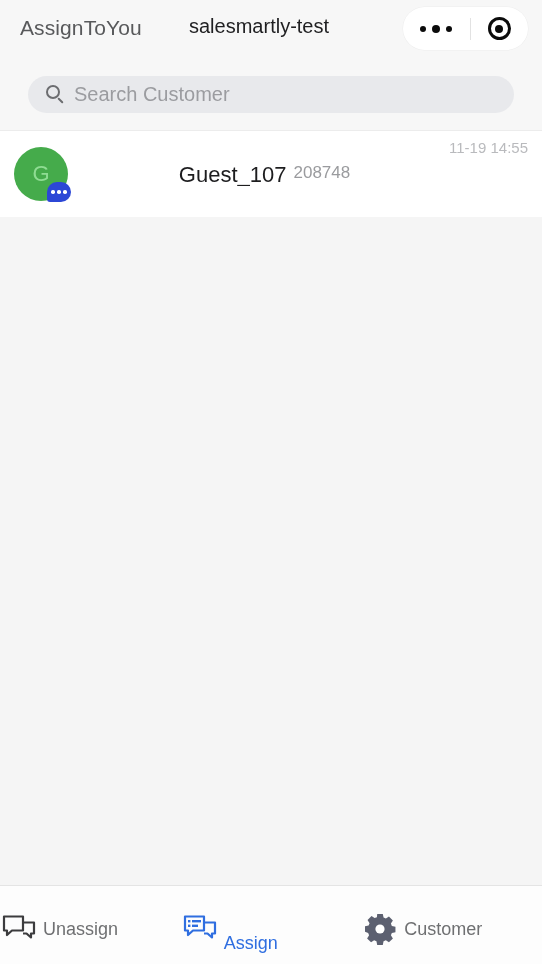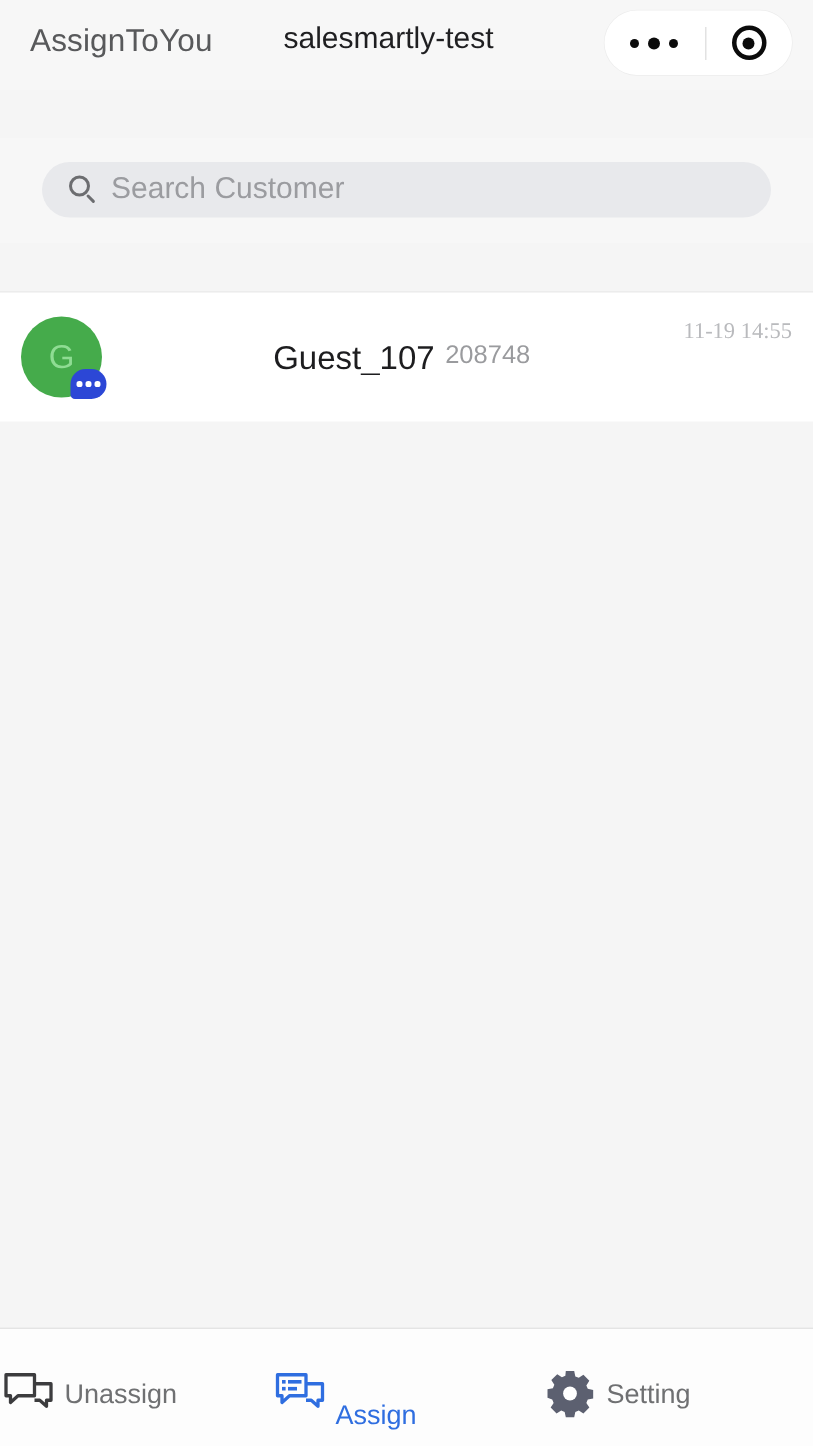--- a/index.html
+++ b/index.html
@@ -14,21 +14,20 @@
     background: #f5f5f5;
     -webkit-font-smoothing: antialiased;
   }
   .phone {
     position: relative;
     width: 542px;
     height: 964px;
     background: #f5f5f5;
     display: flex;
     flex-direction: column;
-    gap: 32px;
   }
 
   
   .header {
     position: relative;
     height: 60px;
     flex: 0 0 60px;
     background: #f7f7f7;
   }
   .header-app-name {
@@ -237,25 +236,24 @@
     font-size: 17px;
     color: #9a9b9e;
     line-height: 1;
     white-space: nowrap;
     overflow: hidden;
     text-overflow: ellipsis;
   }
   .conv-time {
     flex: 0 0 auto;
     align-self: flex-start;
-    margin-top: 18px;
+    margin-top: 8px;
     font-size: 15px;
     color: #b9babd;
     white-space: nowrap;
-    font-family: Liberation Serif, serif;
   }
 
   
   .tabbar {
     flex: 0 0 78px;
     background: #fdfdfd;
     border-top: 1px solid #e4e4e4;
     display: flex;
     align-items: flex-start;
   }
@@ -365,17 +363,17 @@
       <span class="tab-label">Assign</span>
     </div>
 
     <div class="tab">
       <span class="tab-icon">
         <svg width="38" height="34" viewBox="0 0 34 34" fill="none" xmlns="http://www.w3.org/2000/svg">
           <path d="M14.2 2h5.6l.75 3.6 2.3.95 3.1-2 3.95 3.95-2 3.1.95 2.3 3.6.75v5.6l-3.6.75-.95 2.3 2 3.1-3.95 3.95-3.1-2-2.3.95-.75 3.6h-5.6l-.75-3.6-2.3-.95-3.1 2-3.95-3.95 2-3.1-.95-2.3L2 19.8v-5.6l3.6-.75.95-2.3-2-3.1L8.5 4.1l3.1 2 2.3-.95z" fill="#5c6070"></path>
           <circle cx="17" cy="17" r="4.6" fill="#ffffff"></circle>
         </svg>
       </span>
-      <span class="tab-label">Setting</span>
+      <span class="tab-label">Customer</span>
     </div>
 
   </div>
 </div>
 
 </body></html>

